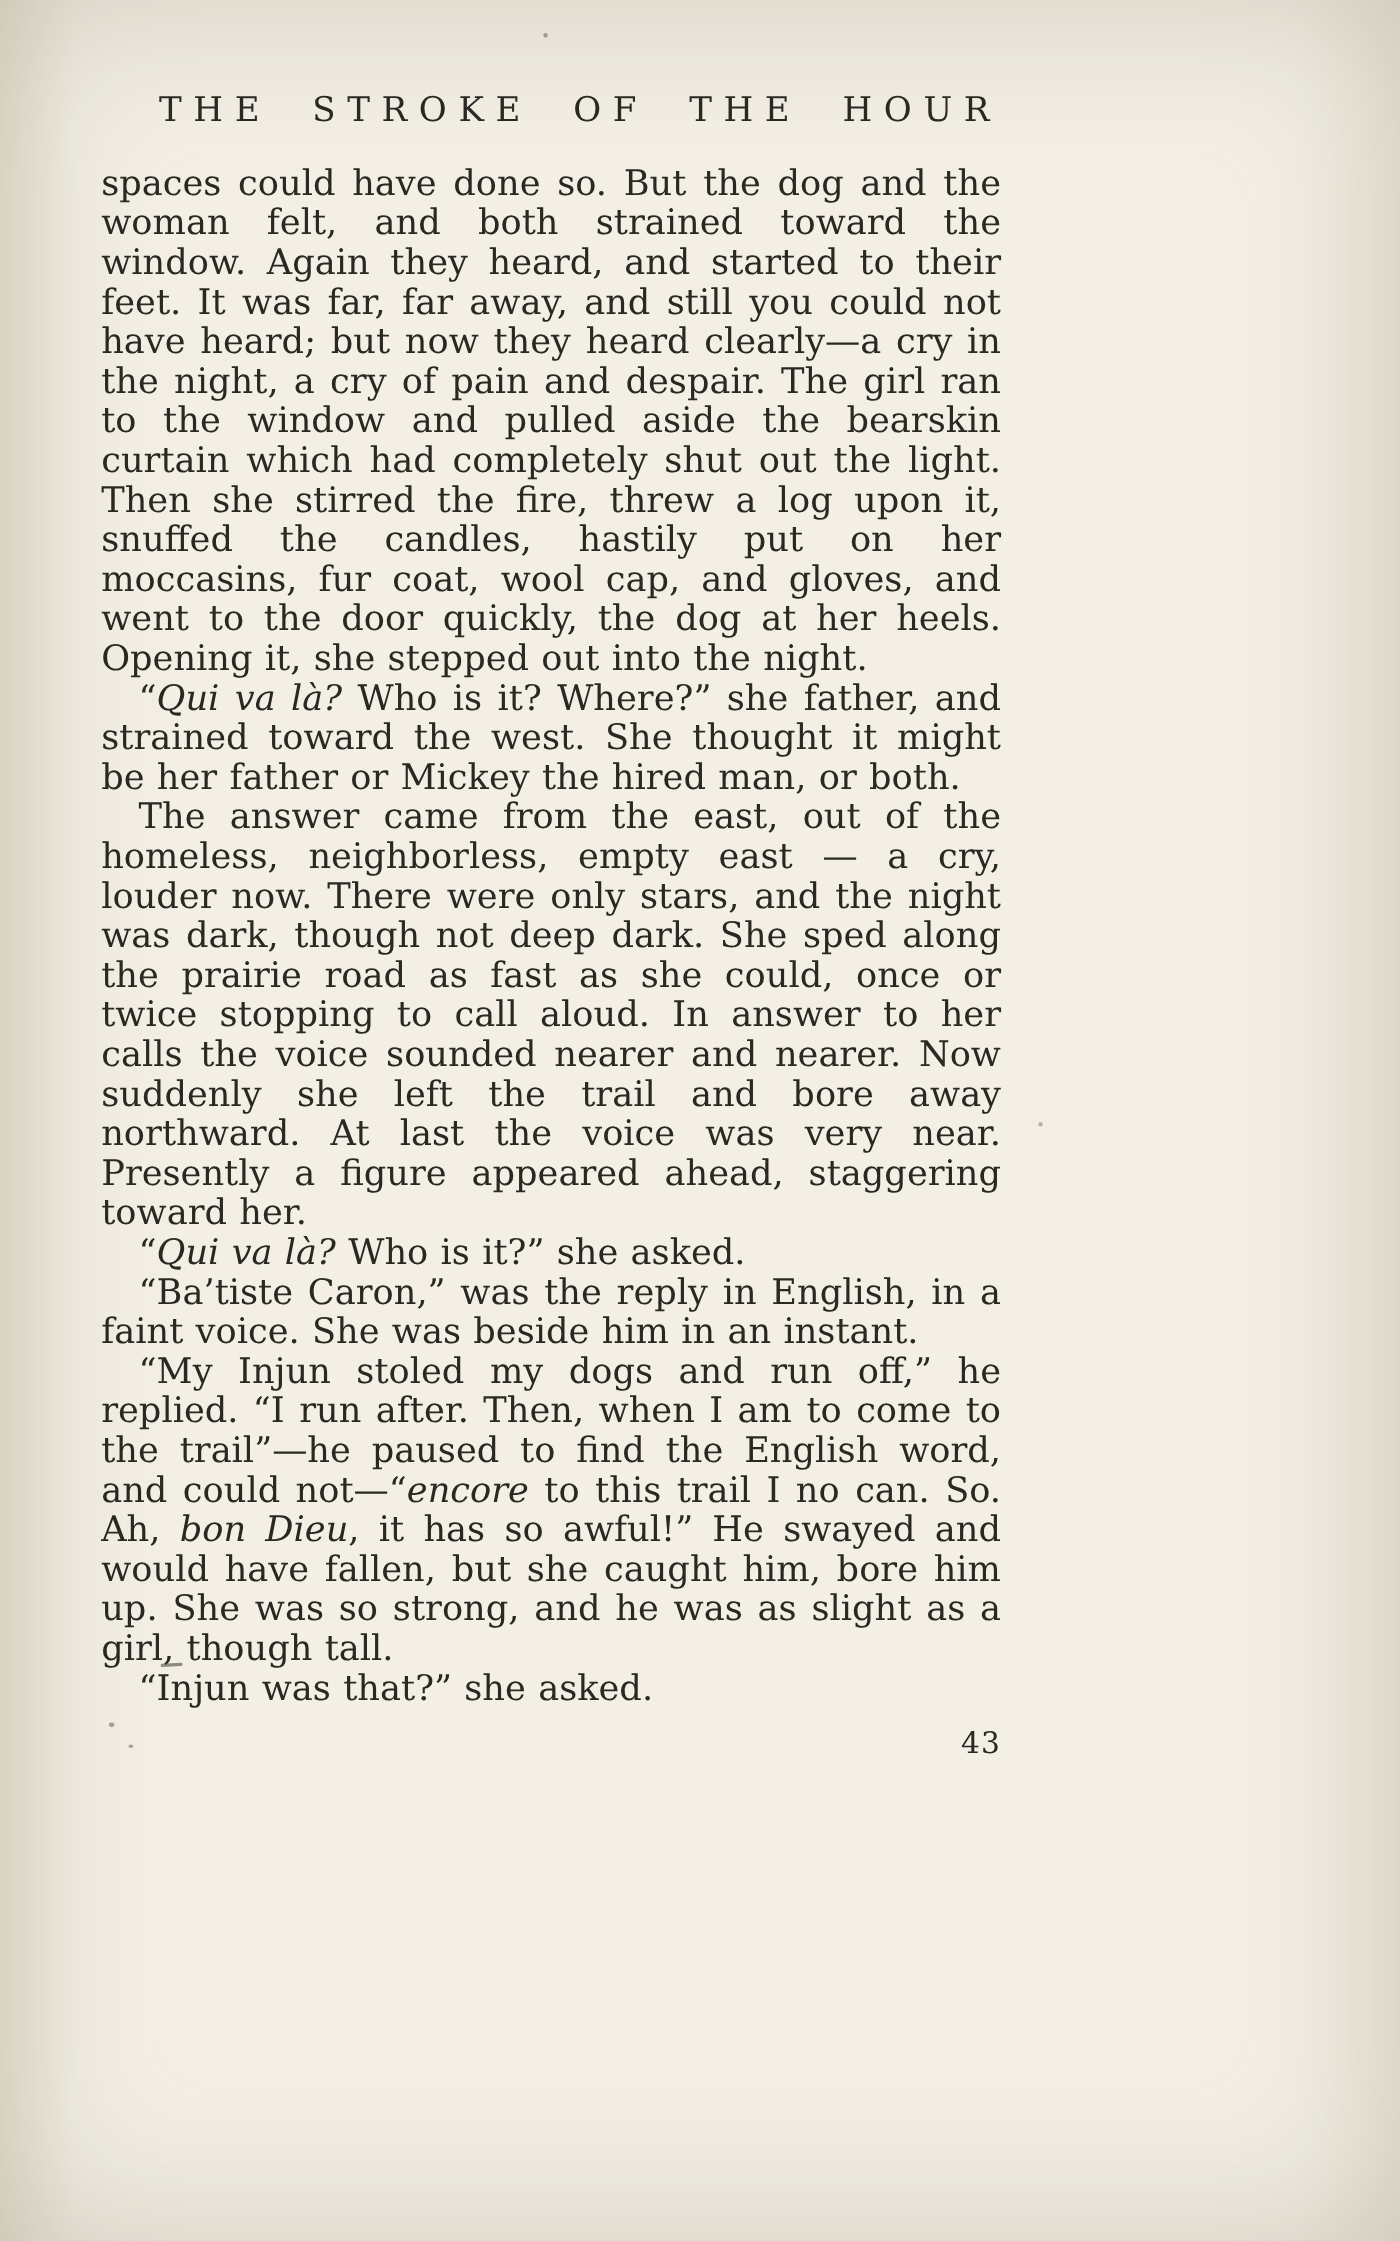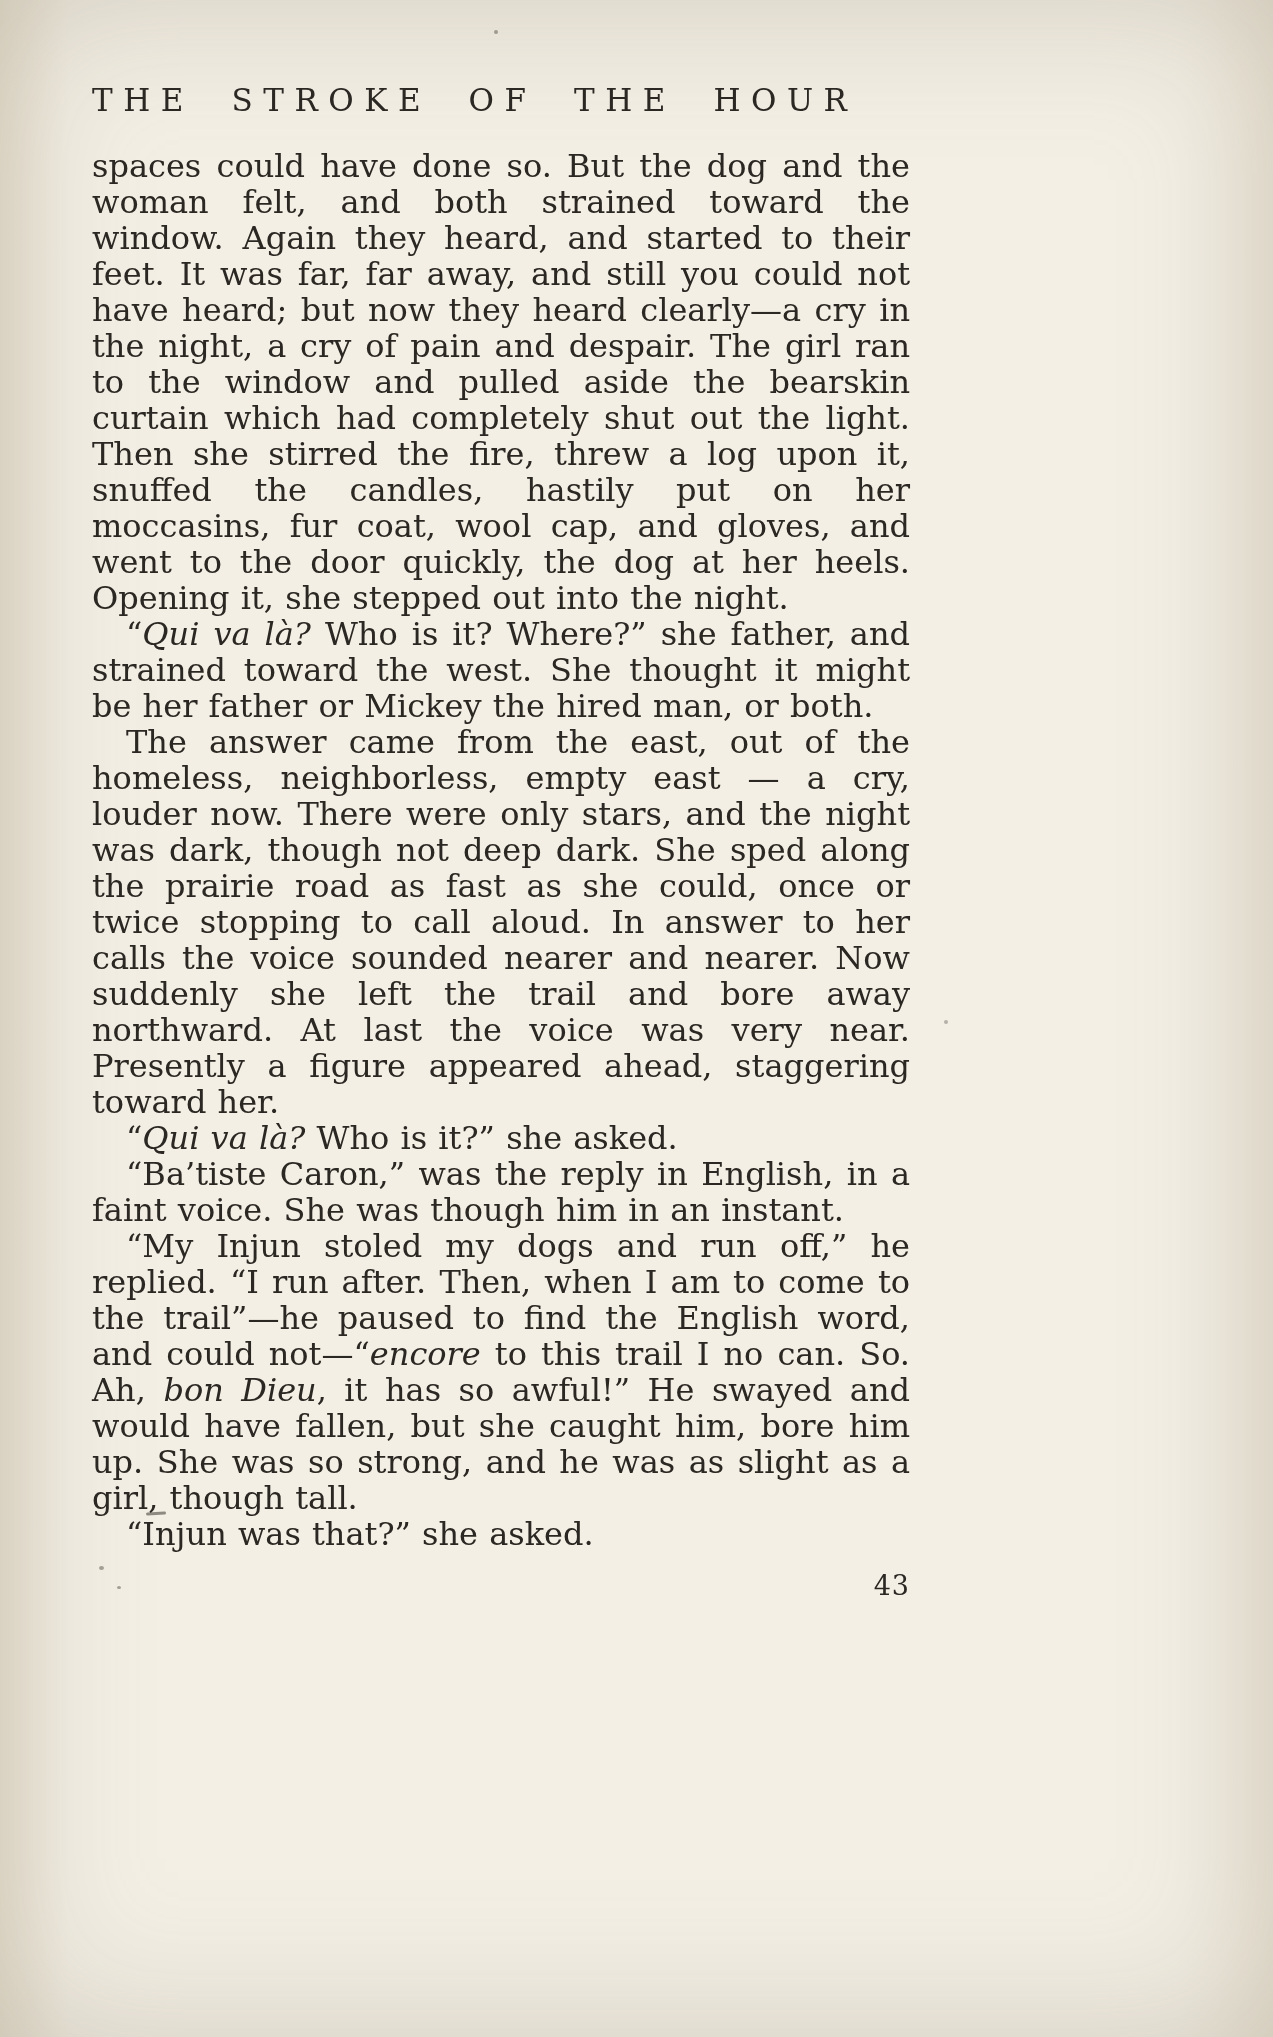--- a/index.html
+++ b/index.html
@@ -16,21 +16,21 @@
     box-shadow: inset 0 0 150px rgba(128,116,93,0.30);
     overflow: hidden;
     color: #2b2722;
   }
   .content {
     position: absolute;
     left: 92px; top: 82px;
     width: 818px;
   }
   .running-header {
-    text-align: left;
+    text-align: right;
     font-size: 31px;
     letter-spacing: 0.34em;
     word-spacing: 0.55em;
     white-space: nowrap;
     color: #2b2723;
     margin: 0 0 30px 0;
   }
   .page-body p.para {
     margin: 0;
     font-size: 32px;
@@ -69,20 +69,20 @@
   <div class="speck" style="left:117px; top:1586px; width:4px; height:3px;"></div>
 
   <div class="content">
     <div class="running-header">THE STROKE OF THE HOUR</div>
 
     <div class="page-body">
         <p class="para"><span>spaces could have done so. But the dog and the woman felt, and both strained toward the window. Again they heard, and started to their feet. It was far, far away, and still you could not have heard; but now they heard clearly—a cry in the night, a cry of pain and despair. The girl ran to the window and pulled aside the bearskin curtain which had completely shut out the light. Then she stirred the fire, threw a log upon it, snuffed the candles, hastily put on her moccasins, fur coat, wool cap, and gloves, and went to the door quickly, the dog at her heels. Opening it, she stepped out into the night.</span></p>
         <p class="para indent"><span>“</span><em>Qui va là?</em><span> Who is it? Where?” she father, and strained toward the west. She thought it might be her father or Mickey the hired man, or both.</span></p>
         <p class="para indent"><span>The answer came from the east, out of the homeless, neighborless, empty east — a cry, louder now. There were only stars, and the night was dark, though not deep dark. She sped along the prairie road as fast as she could, once or twice stopping to call aloud. In answer to her calls the voice sounded nearer and nearer. Now suddenly she left the trail and bore away northward. At last the voice was very near. Presently a figure appeared ahead, staggering toward her.</span></p>
         <p class="para indent"><span>“</span><em>Qui va là?</em><span> Who is it?” she asked.</span></p>
-        <p class="para indent"><span>“Ba’tiste Caron,” was the reply in English, in a faint voice. She was though him in an instant.</span></p>
+        <p class="para indent"><span>“Ba’tiste Caron,” was the reply in English, in a faint voice. She was beside him in an instant.</span></p>
         <p class="para indent"><span>“My Injun stoled my dogs and run off,” he replied. “I run after. Then, when I am to come to the trail”—he paused to find the English word, and could not—“</span><em>encore</em><span> to this trail I no can. So. Ah, </span><em>bon Dieu</em><span>, it has so awful!” He swayed and would have fallen, but she caught him, bore him up. She was so strong, and he was as slight as a girl, though tall.</span></p>
         <p class="para indent"><span>“Injun was that?” she asked.</span></p>
       </div>
 
     <div class="page-number">43</div>
   </div>
 </div>
 
 </body></html>

